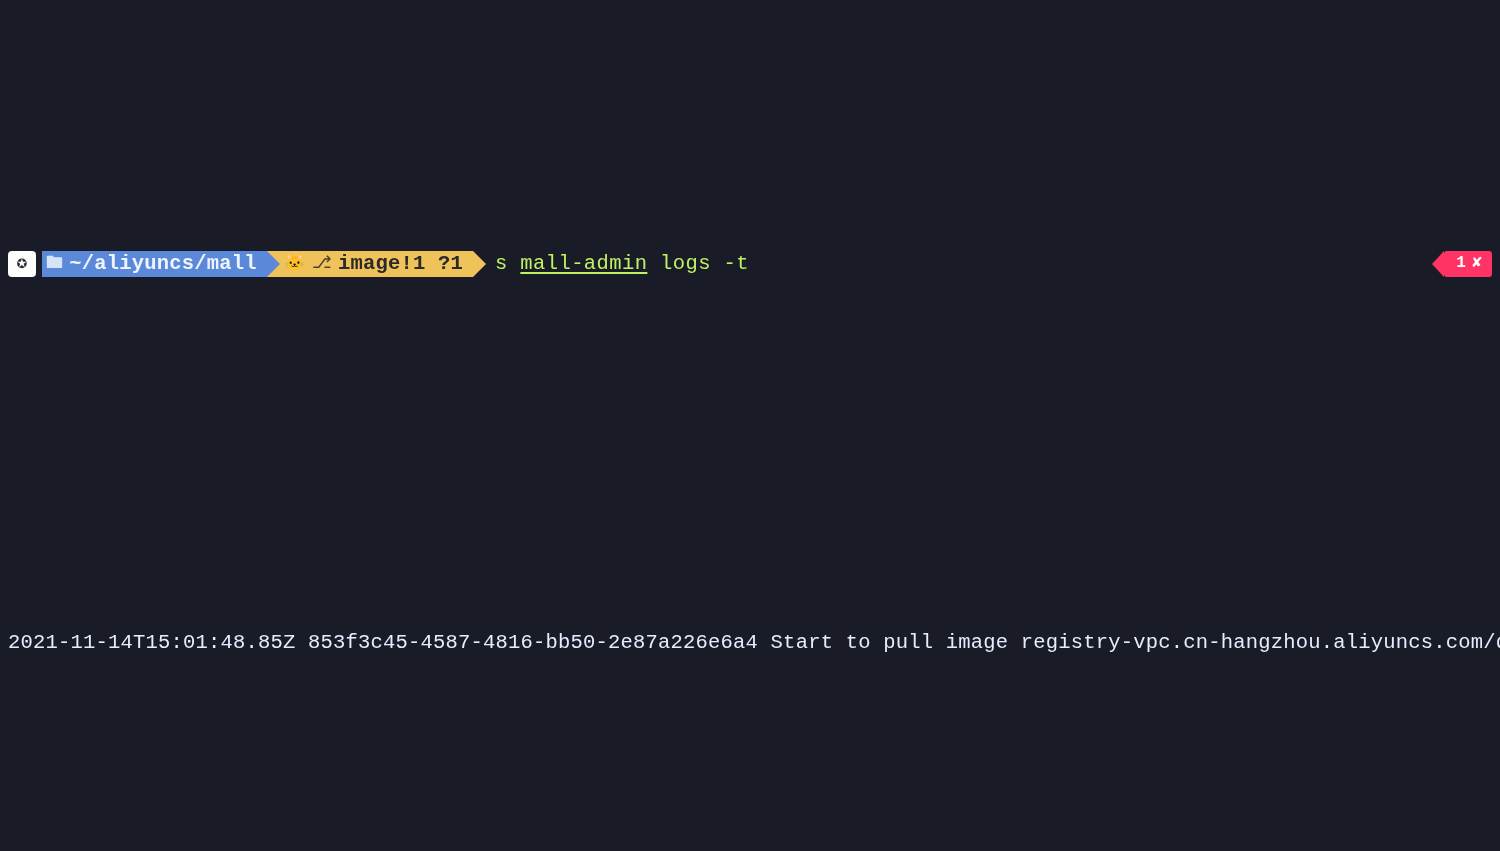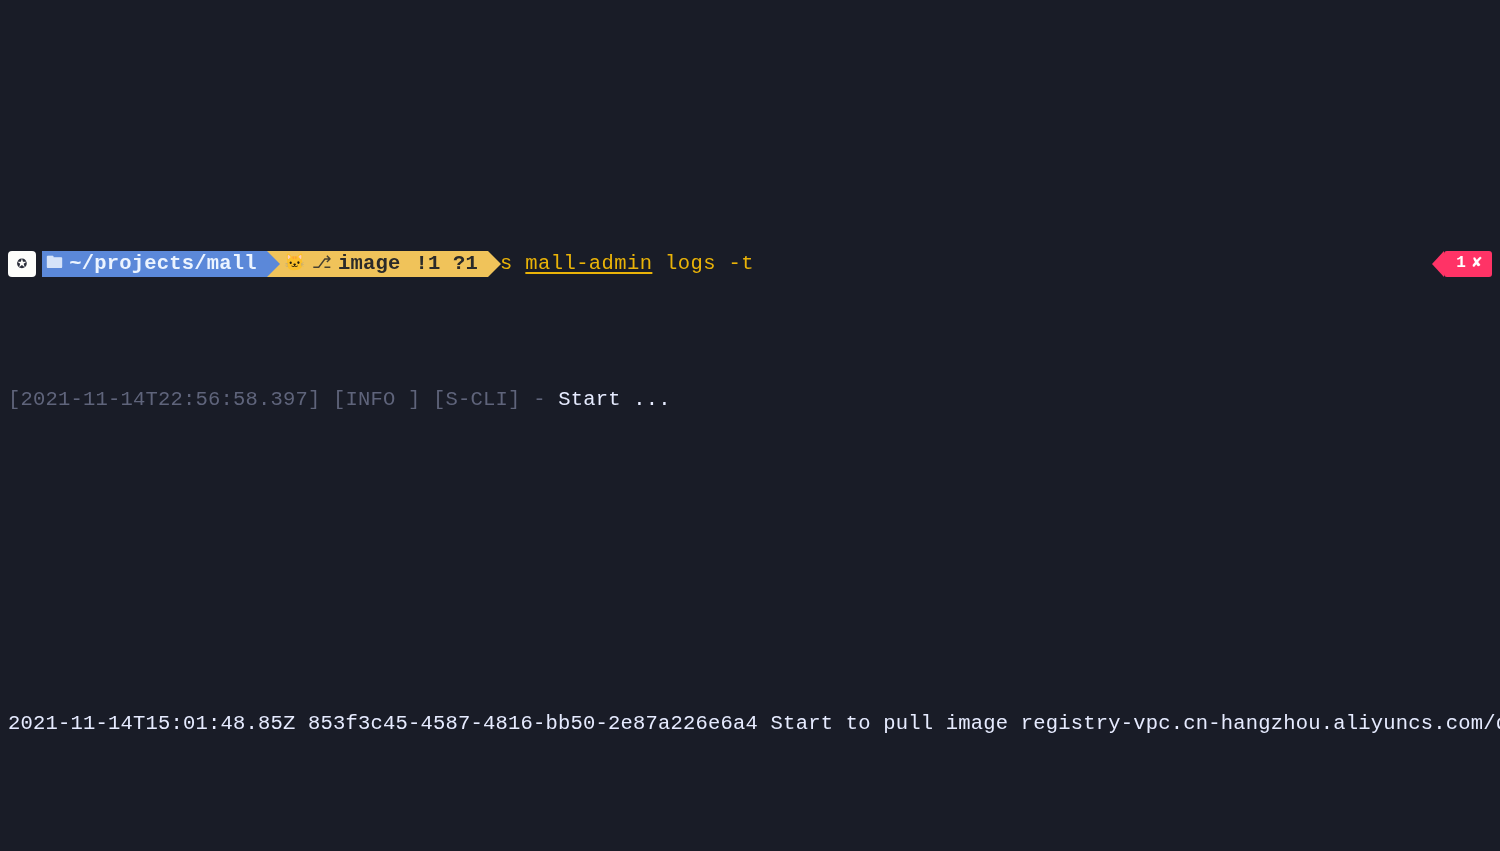--- a/index.html
+++ b/index.html
@@ -42,21 +42,21 @@
     position: absolute; right: -13px; top: 0;
     width: 0; height: 0;
     border-top: 13px solid transparent;
     border-bottom: 13px solid transparent;
   }
   .seg.path .tail { border-left: 13px solid #5b88d9; z-index: 2; }
   .seg.git  .tail { border-left: 13px solid #f0c35a; z-index: 1; }
   .seg.path { z-index: 3; }
   .seg.git  { padding-left: 18px; }
 
-  .typed { color: #eab308; margin-left: 12px; letter-spacing: .4px; }
+  .typed { color: #bef264; margin-left: 22px; letter-spacing: .4px; }
   .typed .underl { text-decoration: underline; text-underline-offset: 3px; }
 
   .err-badge {
     margin-left: auto;
     background: #ff3366;
     color: #fff;
     height: 26px;
     border-radius: 3px;
     padding: 0 10px 0 12px;
     display: inline-flex; align-items: center;
@@ -87,39 +87,38 @@
 
 
 
 <div class="term">
 
   
   <div class="row1">
     <span class="ubuntu-badge">✪</span>
     <span class="seg path">
       <span class="ic">🖿</span>
-      <span>~/projects/mall</span>
+      <span>~/aliyuncs/mall</span>
       <span class="tail"></span>
     </span>
     <span class="seg git">
       <span class="ic">🐱</span>
       <span class="ic">⎇</span>
       <span>image</span>
-      <span style="margin-left:15px;">!1 ?1</span>
+      <span style="margin-left:0;">!1 ?1</span>
       <span class="tail"></span>
     </span>
     <span class="typed"><span>s </span><span class="underl">mall-admin</span><span> logs -t</span></span>
     <span class="err-badge">
       <span>1</span>
       <span class="x">✘</span>
     </span>
   </div>
 
   
-  <div class="line"><span class="dim">[2021-11-14T22:56:58.397]</span> <span class="dim">[INFO ]</span> <span class="dim">[S-CLI]</span> <span class="dim">-</span> <span class="white">Start ...</span></div>
 
   <div class="line"> </div>
   <div class="line"> </div>
 
   
   <div class="line white">2021-11-14T15:01:48.85Z 853f3c45-4587-4816-bb50-2e87a226e6a4 Start to pull image registry-vpc.cn-hangzhou.aliyuncs.com/qua</div>
   
   
 
   

